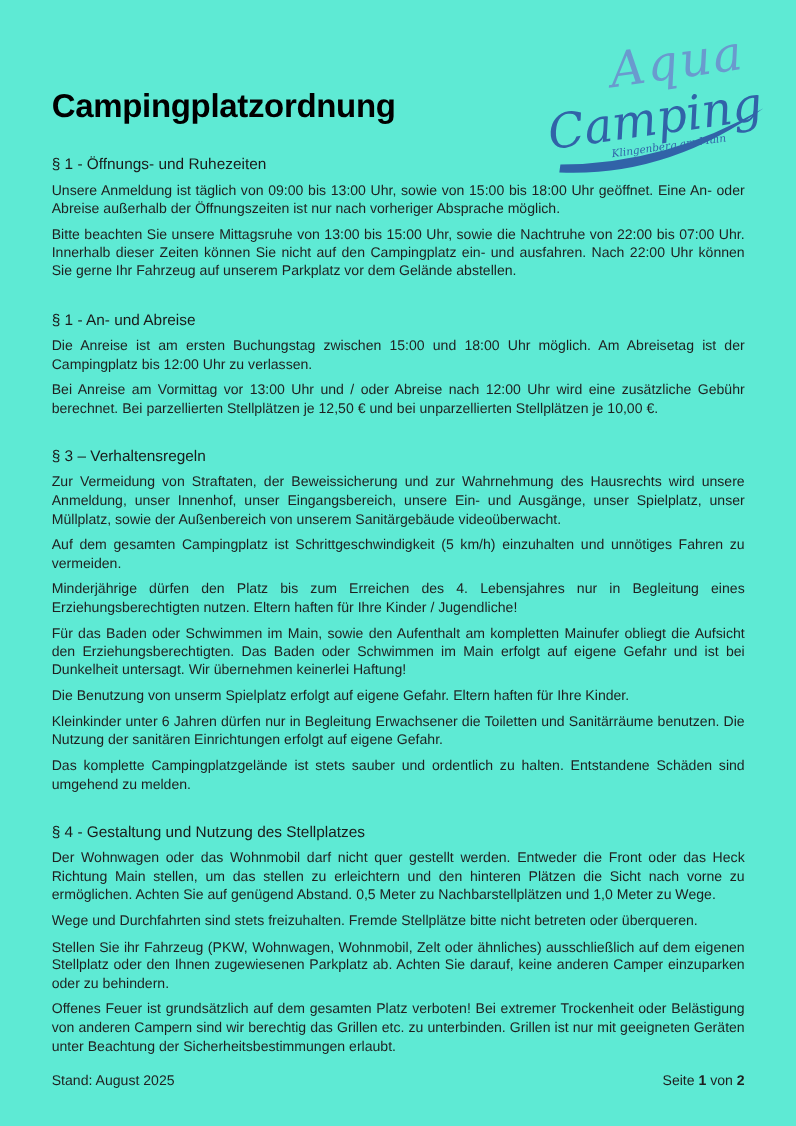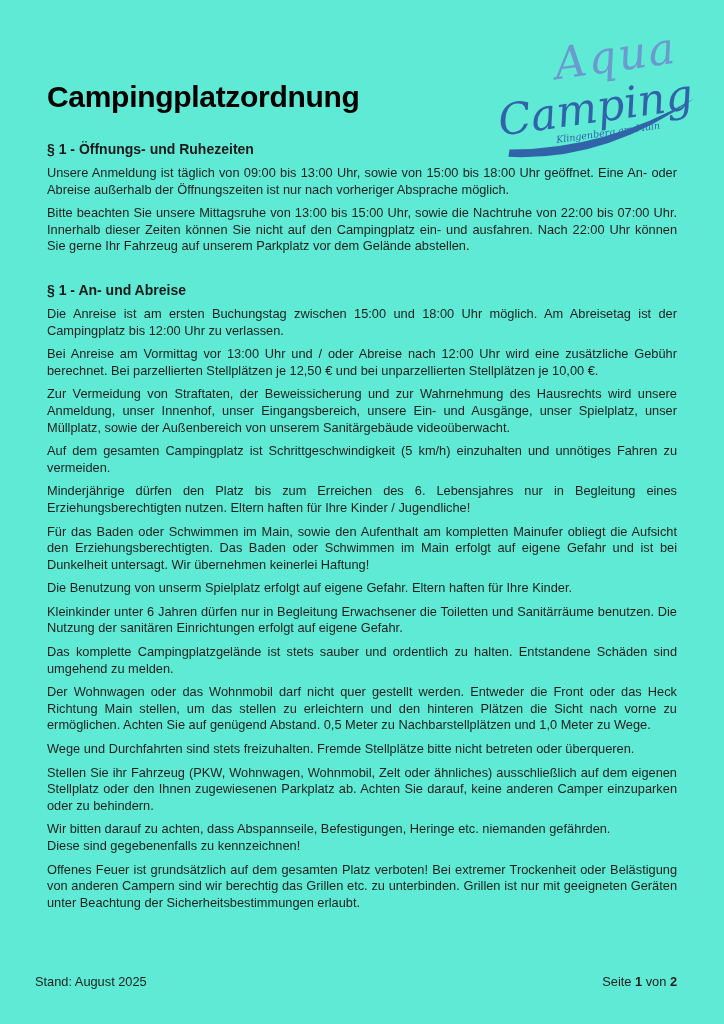--- a/index.html
+++ b/index.html
@@ -26,36 +26,36 @@
   .logo-wrap {
     position: absolute;
     top: 22px;
     right: 22px;
     width: 212px;
     height: 136px;
   }
   .section h2 {
     font-size: 14px;
     line-height: 17px;
-    font-weight: bold;
+    font-weight: normal;
     margin: 27px 0 7px 0;
     color: #1a1a1a;
   }
   .section:first-of-type h2 { margin-top: 27px; }
   .section p {
     font-size: 12.8px;
     line-height: 16.6px;
     margin: 0 0 7px 0;
     text-align: justify;
     white-space: pre-line;
     color: #1f1f1f;
   }
   .footer {
     position: absolute;
-    left: 35px;
+    left: 47px;
     right: 47px;
     bottom: 34px;
     display: flex;
     justify-content: space-between;
     font-size: 12.8px;
     line-height: 16px;
     color: #1f1f1f;
   }
   .footer .b { font-weight: bold; }
 </style>
@@ -85,35 +85,35 @@
       <p>Bitte beachten Sie unsere Mittagsruhe von 13:00 bis 15:00 Uhr, sowie die Nachtruhe von 22:00 bis 07:00 Uhr. Innerhalb dieser Zeiten können Sie nicht auf den Campingplatz ein- und ausfahren. Nach 22:00 Uhr können Sie gerne Ihr Fahrzeug auf unserem Parkplatz vor dem Gelände abstellen.</p>
     </div>
 
     <div class="section">
       <h2>§ 1 - An- und Abreise</h2>
       <p>Die Anreise ist am ersten Buchungstag zwischen 15:00 und 18:00 Uhr möglich. Am Abreisetag ist der Campingplatz bis 12:00 Uhr zu verlassen.</p>
       <p>Bei Anreise am Vormittag vor 13:00 Uhr und / oder Abreise nach 12:00 Uhr wird eine zusätzliche Gebühr berechnet. Bei parzellierten Stellplätzen je 12,50 € und bei unparzellierten Stellplätzen je 10,00 €.</p>
     </div>
 
     <div class="section">
+      <h2>§ 3 – Verhaltensregeln</h2>
       <p>Zur Vermeidung von Straftaten, der Beweissicherung und zur Wahrnehmung des Hausrechts wird unsere Anmeldung, unser Innenhof, unser Eingangsbereich, unsere Ein- und Ausgänge, unser Spielplatz, unser Müllplatz, sowie der Außenbereich von unserem Sanitärgebäude videoüberwacht.</p>
       <p>Auf dem gesamten Campingplatz ist Schrittgeschwindigkeit (5 km/h) einzuhalten und unnötiges Fahren zu vermeiden.</p>
-      <p>Minderjährige dürfen den Platz bis zum Erreichen des 6. Lebensjahres nur in Begleitung eines Erziehungsberechtigten nutzen. Eltern haften für Ihre Kinder / Jugendliche!</p>
+      <p>Minderjährige dürfen den Platz bis zum Erreichen des 4. Lebensjahres nur in Begleitung eines Erziehungsberechtigten nutzen. Eltern haften für Ihre Kinder / Jugendliche!</p>
       <p>Für das Baden oder Schwimmen im Main, sowie den Aufenthalt am kompletten Mainufer obliegt die Aufsicht den Erziehungsberechtigten. Das Baden oder Schwimmen im Main erfolgt auf eigene Gefahr und ist bei Dunkelheit untersagt. Wir übernehmen keinerlei Haftung!</p>
       <p>Die Benutzung von unserm Spielplatz erfolgt auf eigene Gefahr. Eltern haften für Ihre Kinder.</p>
       <p>Kleinkinder unter 6 Jahren dürfen nur in Begleitung Erwachsener die Toiletten und Sanitärräume benutzen. Die Nutzung der sanitären Einrichtungen erfolgt auf eigene Gefahr.</p>
       <p>Das komplette Campingplatzgelände ist stets sauber und ordentlich zu halten. Entstandene Schäden sind umgehend zu melden.</p>
     </div>
 
     <div class="section">
+      <h2>§ 4 - Gestaltung und Nutzung des Stellplatzes</h2>
       <p>Der Wohnwagen oder das Wohnmobil darf nicht quer gestellt werden. Entweder die Front oder das Heck Richtung Main stellen, um das stellen zu erleichtern und den hinteren Plätzen die Sicht nach vorne zu ermöglichen. Achten Sie auf genügend Abstand. 0,5 Meter zu Nachbarstellplätzen und 1,0 Meter zu Wege.</p>
       <p>Wege und Durchfahrten sind stets freizuhalten. Fremde Stellplätze bitte nicht betreten oder überqueren.</p>
       <p>Stellen Sie ihr Fahrzeug (PKW, Wohnwagen, Wohnmobil, Zelt oder ähnliches) ausschließlich auf dem eigenen Stellplatz oder den Ihnen zugewiesenen Parkplatz ab. Achten Sie darauf, keine anderen Camper einzuparken oder zu behindern.</p>
-      <p>Wir bitten darauf zu achten, dass Abspannseile, Befestigungen, Heringe etc. niemanden gefährden.
-Diese sind gegebenenfalls zu kennzeichnen!</p>
       <p>Offenes Feuer ist grundsätzlich auf dem gesamten Platz verboten! Bei extremer Trockenheit oder Belästigung von anderen Campern sind wir berechtig das Grillen etc. zu unterbinden. Grillen ist nur mit geeigneten Geräten unter Beachtung der Sicherheitsbestimmungen erlaubt.</p>
     </div>
 
   </div>
 
   <div class="footer">
     <span>Stand: August 2025</span>
     <span><span>Seite </span><span class="b">1</span><span> von </span><span class="b">2</span></span>
   </div>
 

